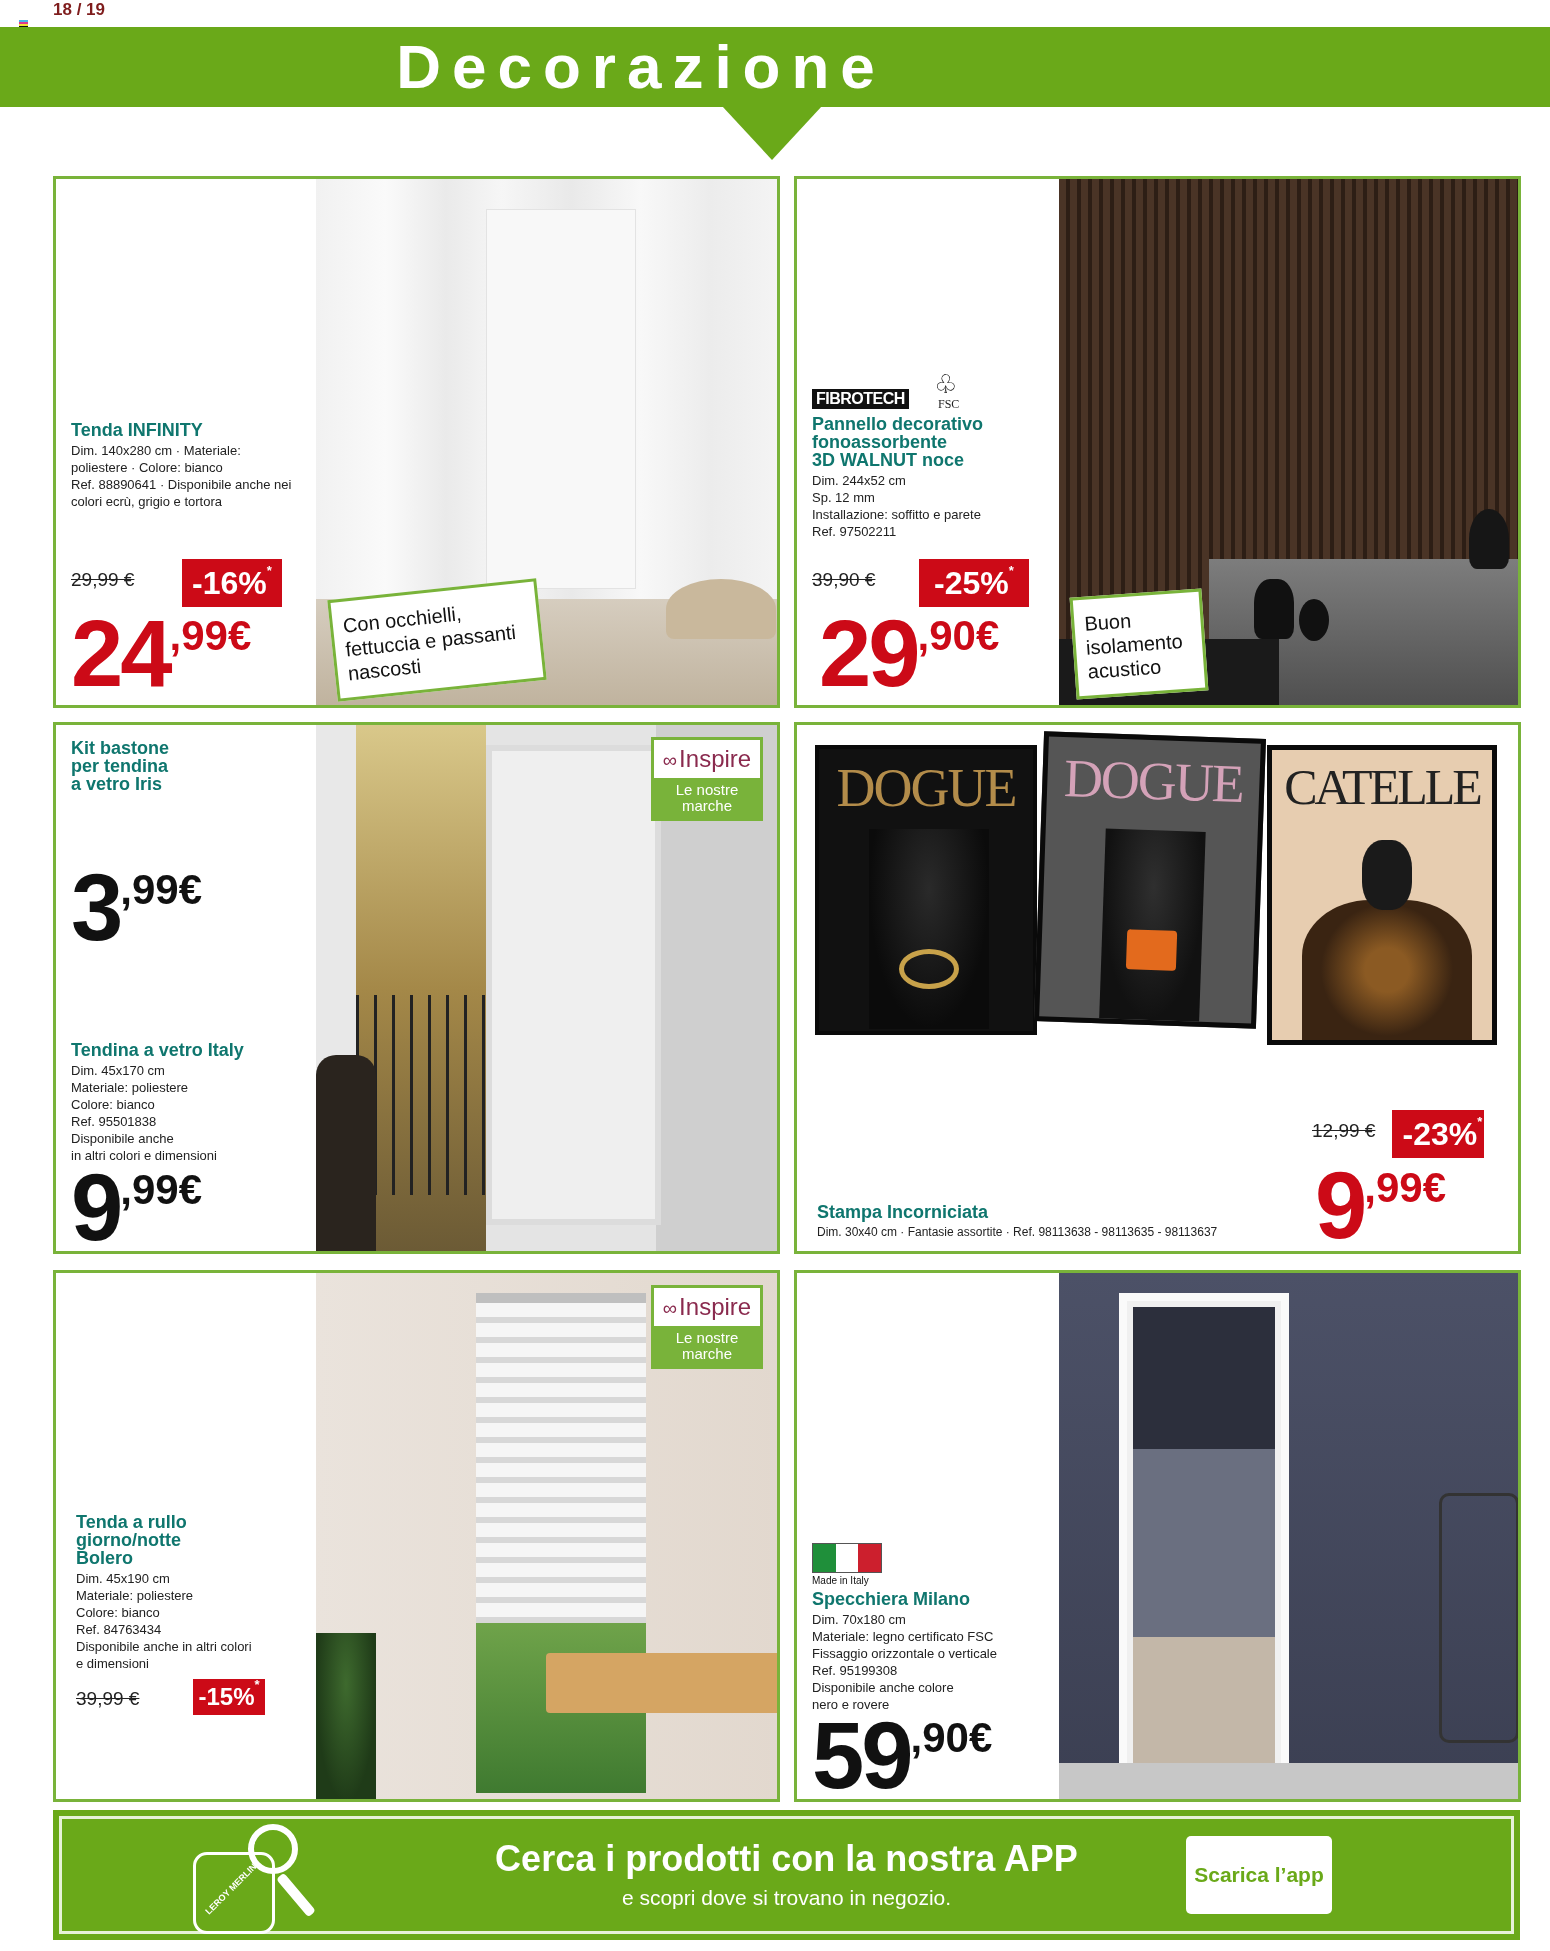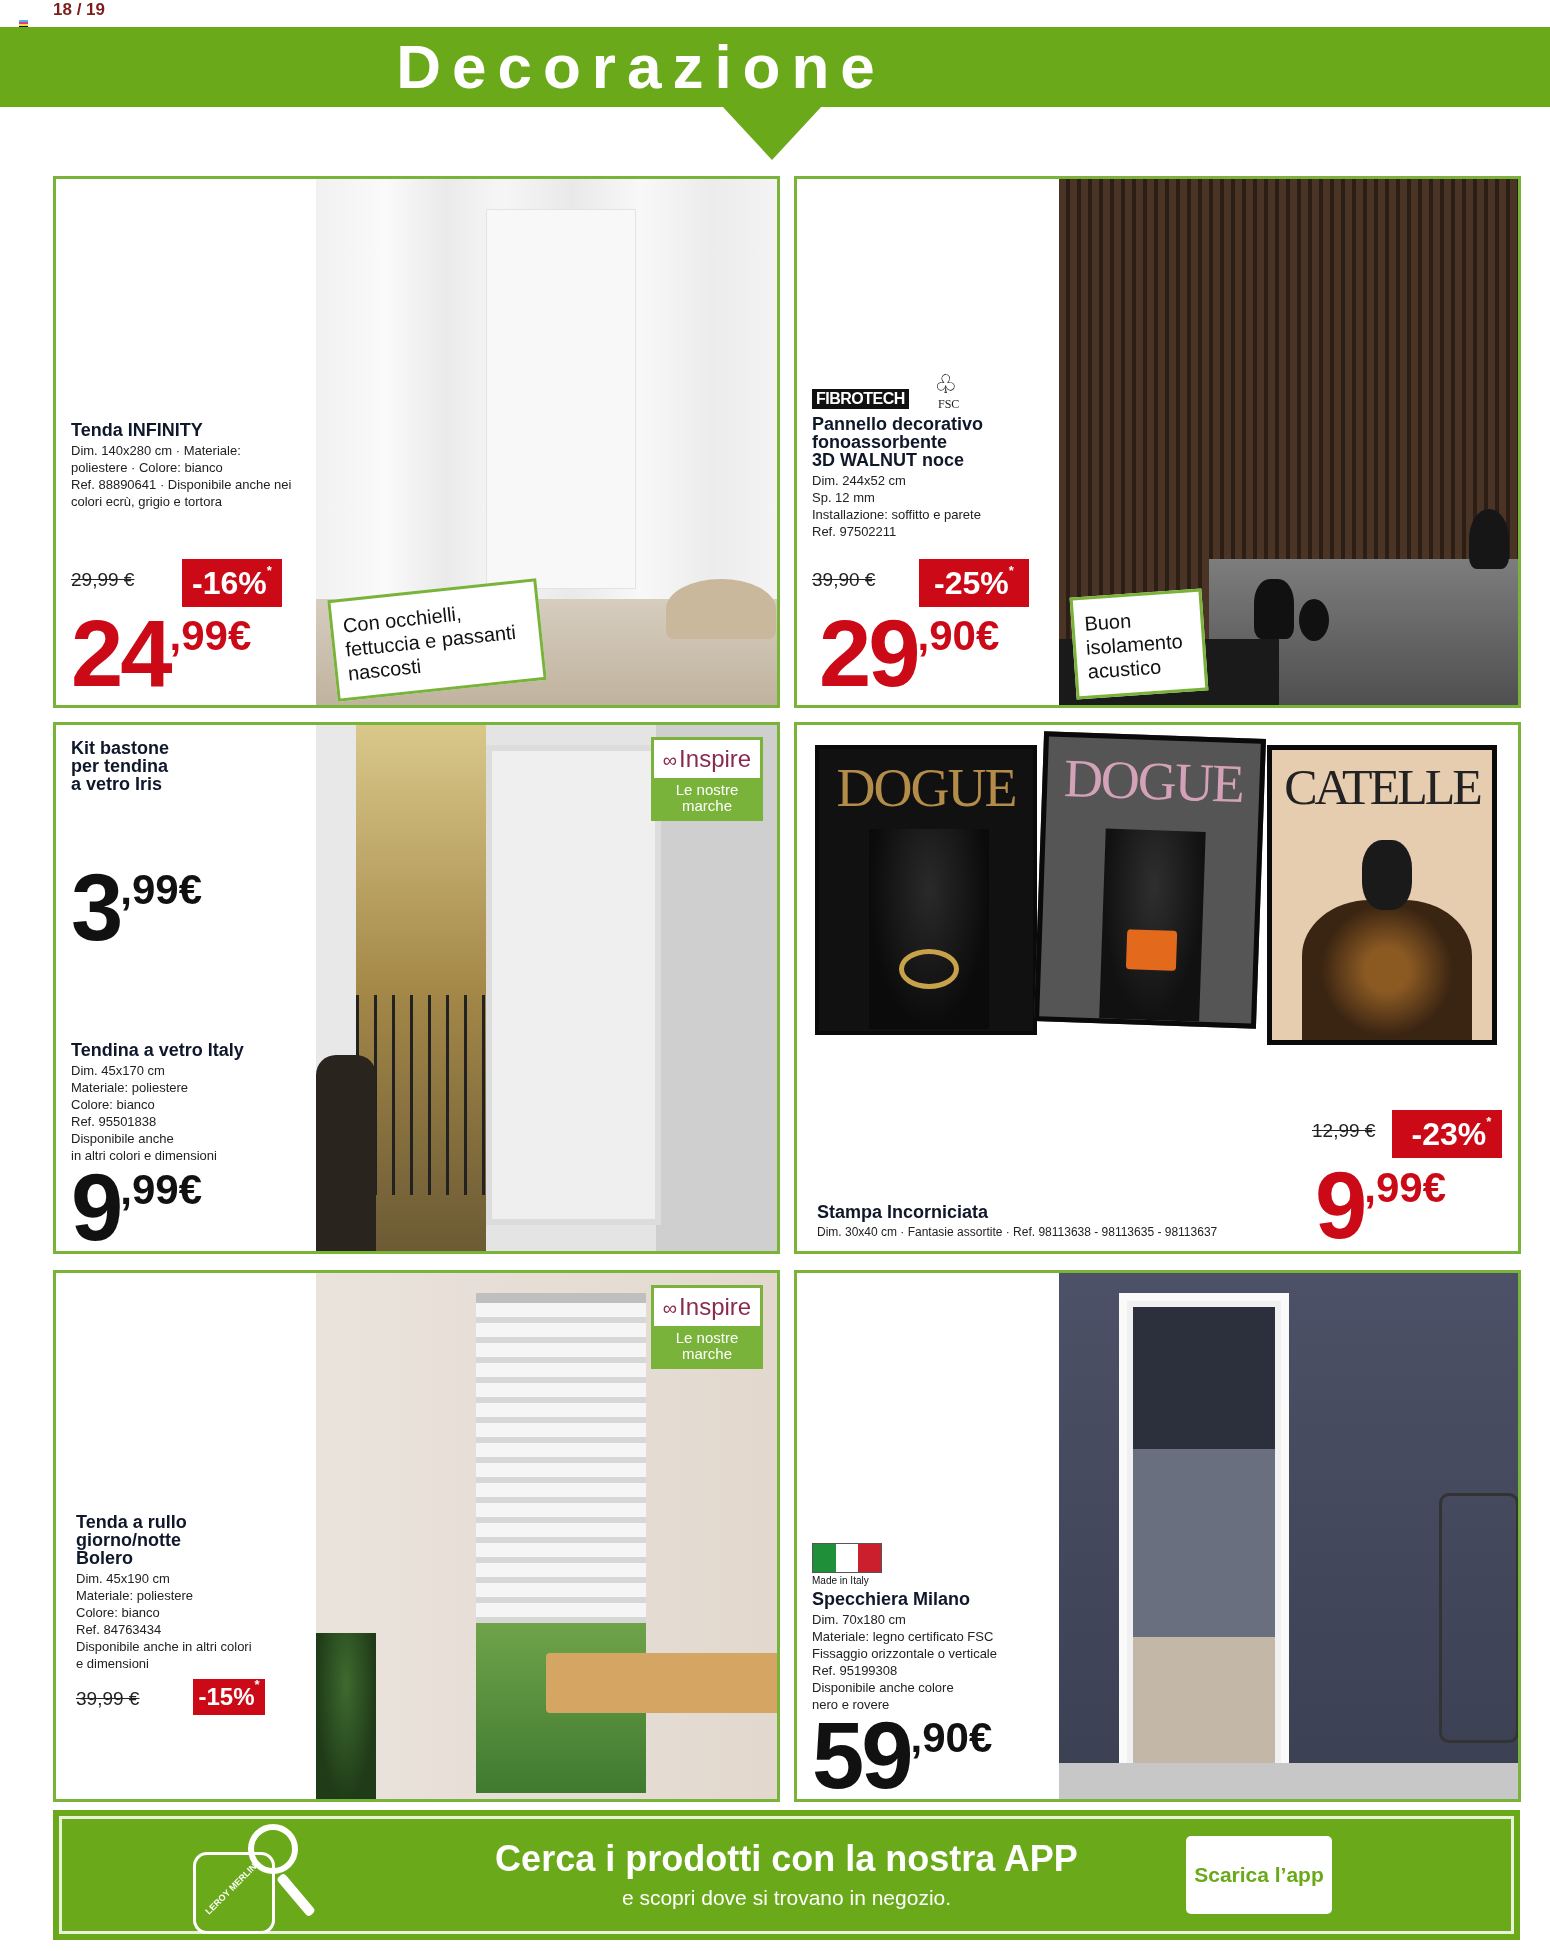--- a/index.html
+++ b/index.html
@@ -13,21 +13,21 @@
   .header-band { position: absolute; left: 0; top: 27px; width: 1550px; height: 80px; background: #6aa919; }
   .header-title { position: absolute; left: 0; top: 27px; width: 1282px; height: 80px; text-align: center;
     color: #fff; font-size: 62px; font-weight: bold; letter-spacing: 11px; line-height: 80px; }
   .header-arrow { position: absolute; left: 722px; top: 106px; width: 0; height: 0;
     border-left: 50px solid transparent; border-right: 50px solid transparent; border-top: 54px solid #6aa919; }
 
   .card { position: absolute; border: 3px solid #79b33a; background: #fff; overflow: hidden; }
   .photo { position: absolute; overflow: hidden; }
 
   .info { position: absolute; }
-  .p-title { font-size: 18px; font-weight: bold; line-height: 18px; color: #0f172a; }
+  .p-title { font-size: 18px; font-weight: bold; line-height: 18px; color: #0f766e; }
   .p-desc { font-size: 13px; line-height: 17px; color: #222; margin-top: 3px; }
 
   .old-price { position: absolute; font-size: 19px; text-decoration: line-through; color: #222; }
   .badge { position: absolute; background: #cc0a17; color: #fff; font-weight: bold; font-size: 32px;
     line-height: 48px; text-align: center; }
   .badge sup { font-size: 13px; vertical-align: top; position: relative; top: -12px; }
 
   .price { position: absolute; font-weight: bold; white-space: nowrap; }
   .price .int { font-size: 94px; line-height: 86px; letter-spacing: -3px; }
   .price .dec { font-size: 42px; vertical-align: top; line-height: 50px; font-weight: bold; }
@@ -168,21 +168,21 @@
     <div style="position:absolute; top:10px; width:100%; text-align:center; font-family:'Liberation Serif',serif; color:#d4a2b8; font-size:54px; letter-spacing:-2px;">DOGUE</div>
     <div style="position:absolute; left:60px; top:90px; width:100px; height:190px; background: radial-gradient(ellipse at 50% 30%,#2f2f2f,#111 70%);"></div>
     <div style="position:absolute; left:85px; top:190px; width:50px; height:40px; background:#e36a1d; border-radius:4px;"></div>
   </div>
   <div class="photo" style="left:470px; top:20px; width:230px; height:300px; background:#e7cdb0; border:5px solid #0a0a0a;">
     <div style="position:absolute; top:8px; width:100%; text-align:center; font-family:'Liberation Serif',serif; color:#222; font-size:50px; letter-spacing:-3px;">CATELLE</div>
     <div style="position:absolute; left:30px; top:150px; width:170px; height:140px; background: radial-gradient(circle,#8b5a23 20%,#3a2412 60%); border-radius:40% 40% 0 0;"></div>
     <div style="position:absolute; left:90px; top:90px; width:50px; height:70px; background:#1a1a1a; border-radius:40%;"></div>
   </div>
   <div class="old-price" style="left:515px; top:395px;">12,99 €</div>
-  <div class="badge" style="left:595px; top:385px; width:110px;padding-left:9px;">
+  <div class="badge" style="left:595px; top:385px; width:92px;padding-left:9px;">
     <span>-23%</span><sup>*</sup>
   </div>
   <div class="price red" style="left:518px; top:438px;">
     <span class="int">9</span><span class="dec">,99€</span>
   </div>
   <div class="info" style="left:20px; top:478px; width:480px;">
     <div class="p-title">Stampa Incorniciata</div>
     <div class="p-desc" style="font-size:12px;">Dim. 30x40 cm · Fantasie assortite · Ref. 98113638 - 98113635 - 98113637</div>
   </div>
 </div>

